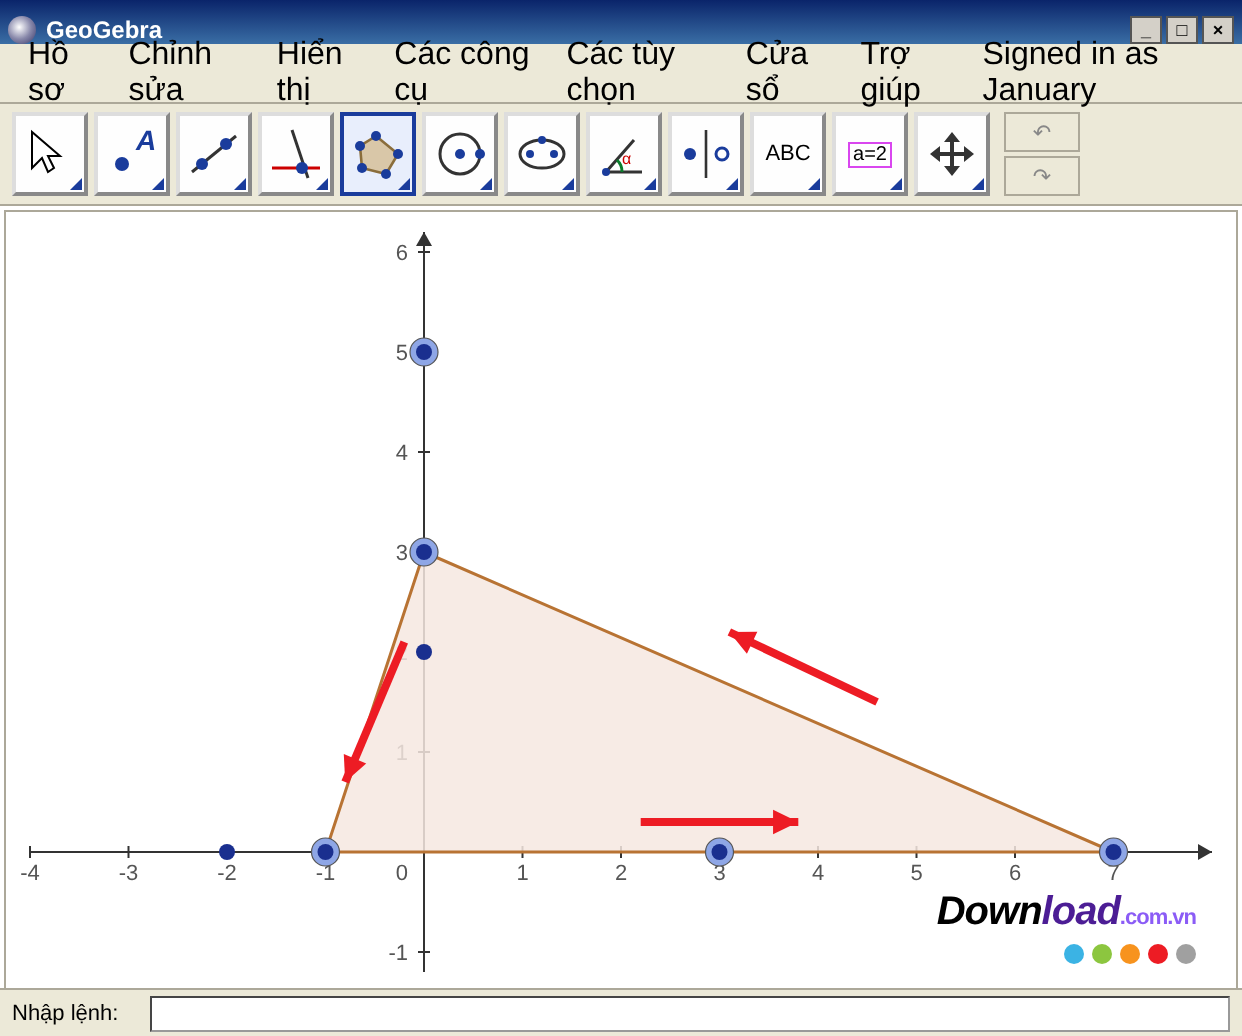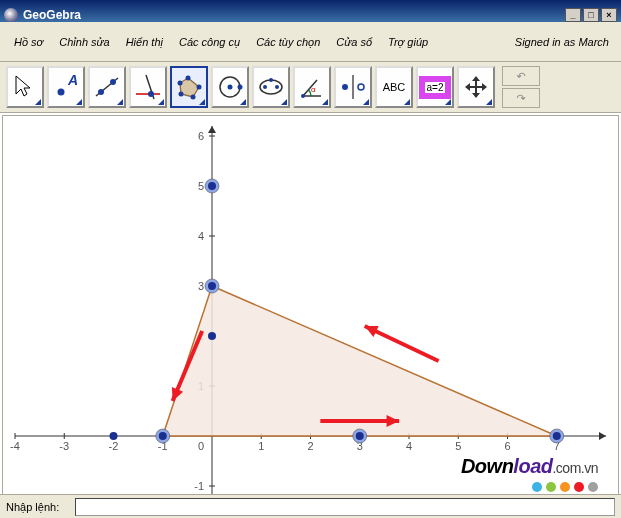--- a/index.html
+++ b/index.html
@@ -4,40 +4,40 @@
 <style>
   * { box-sizing: border-box; margin: 0; padding: 0; }
   body { font-family: Tahoma, Arial, sans-serif; font-size: 11px; background: #fff; width: 621px; height: 518px; overflow: hidden; position: relative; }
   
   .titlebar { background: linear-gradient(#0a246a, #3a6ea5); color: #fff; height: 22px; display: flex; align-items: flex-end; padding: 0 4px; font-size: 12px; }
   .titlebar .icon { width: 14px; height: 14px; background: radial-gradient(circle at 40% 40%, #fff 0%, #88a 50%, #336 100%); border-radius: 50%; margin-right: 5px; }
   .titlebar .title { flex: 1; font-weight: bold; }
   .titlebar .winbtns { display: flex; gap: 2px; }
   .titlebar .winbtn { width: 16px; height: 14px; background: #d4d0c8; border: 1px solid #555; display: flex; align-items: center; justify-content: center; color: #000; font-size: 9px; font-weight: bold; cursor: default; }
   
-  .menubar { background: #ece9d8; height: 40px; display: flex; align-items: center; padding: 0 6px; font-size: 11px; border-bottom: 1px solid #aca899; font-style: italic; }
+  .menubar { background: #ece9d8; height: 30px; display: flex; align-items: center; padding: 0 6px; font-size: 16px; border-bottom: 1px solid #aca899; }
   .menubar .menuitem { padding: 2px 8px; cursor: default; }
   .menubar .spacer { flex: 1; }
   .menubar .signin { padding: 2px 6px; }
   
   .toolbar { background: #ece9d8; padding: 4px 6px; display: flex; gap: 3px; align-items: flex-start; border-bottom: 1px solid #aca899; }
   .toolbtn { width: 38px; height: 42px; background: #fefefe; border: 2px outset #ddd; display: flex; align-items: center; justify-content: center; position: relative; cursor: default; }
   .toolbtn.selected { border: 2px solid #1a3c9c; background: #e8eefc; }
   .toolbtn svg { width: 30px; height: 30px; }
   .toolbtn .corner { position: absolute; bottom: 1px; right: 1px; width: 0; height: 0; border-left: 6px solid transparent; border-bottom: 6px solid #1a3c9c; }
   .undoredo { display: flex; flex-direction: column; gap: 2px; margin-left: 4px;}
   .smallbtn { width: 38px; height: 20px; background: #ece9d8; border: 1px solid #aca899; display:flex; align-items:center; justify-content:center; color:#888; cursor:default;}
   
   .canvas-wrap { position: relative; background: #fff; height: 400px; border: 1px solid #aca899; margin: 2px; }
   #plot { position: absolute; top: 0; left: 0; }
   
   .watermark { position: absolute; right: 20px; bottom: 36px; font-size: 20px; font-weight: bold; font-style: italic; letter-spacing: -0.5px; }
   .watermark .w1 { color: #000000; }
   .watermark .w2 { color: #4c1d95; }
-  .watermark .w3 { color: #404040; font-size: 14px; font-style: normal; font-weight: normal;}
+  .watermark .w3 { color: #8b5cf6; font-size: 11px; font-style: normal; font-weight: bold;}
   .dots { position: absolute; right: 20px; bottom: 22px; display: flex; gap: 4px; }
   .dots span { width: 10px; height: 10px; border-radius: 50%; }
   
   .inputbar { background: #ece9d8; height: 24px; display: flex; align-items: center; padding: 2px 6px; border-top: 1px solid #aca899; position:absolute; bottom:0; left:0; right:0;}
   .inputbar label { margin-right: 16px; }
   .inputbar input { flex: 1; height: 18px; border: 1px inset #999; background: #fff; padding: 0 3px; font-family: inherit; font-size: 11px; }
 </style>
 </head>
 <body>
 
@@ -53,21 +53,21 @@
 
 <div class="menubar">
   <div class="menuitem">Hồ sơ</div>
   <div class="menuitem">Chỉnh sửa</div>
   <div class="menuitem">Hiển thị</div>
   <div class="menuitem">Các công cụ</div>
   <div class="menuitem">Các tùy chọn</div>
   <div class="menuitem">Cửa sổ</div>
   <div class="menuitem">Trợ giúp</div>
   <div class="spacer"></div>
-  <div class="signin">Signed in as March</div>
+  <div class="signin">Signed in as January</div>
 </div>
 
 <div class="toolbar">
   <div class="toolbtn">
     <svg viewBox="0 0 30 30">
         <path d="M6 4 L6 22 L11 17 L14 24 L17 22 L14 16 L20 16 Z" fill="#fff" stroke="#000" stroke-width="1"></path>
       </svg>
     <div class="corner"></div>
   </div>
   <div class="toolbtn">
@@ -136,21 +136,21 @@
         <circle cx="7" cy="15" r="3" fill="#1a3c9c"></circle>
         <circle cx="23" cy="15" r="3" fill="none" stroke="#1a3c9c" stroke-width="1.5"></circle>
       </svg>
     <div class="corner"></div>
   </div>
   <div class="toolbtn">
     <span style="font-size:11px;font-weight:normal;">ABC</span>
     <div class="corner"></div>
   </div>
   <div class="toolbtn">
-    <span style="font-size:10px;border:6px solid #d946ef;padding:0 2px;">a=2</span>
+    <span style="font-size:10px;border:1px solid #d946ef;padding:0 2px;">a=2</span>
     <div class="corner"></div>
   </div>
   <div class="toolbtn">
     <svg viewBox="0 0 30 30">
         <path d="M15 4 L11 9 L14 9 L14 14 L9 14 L9 11 L4 15 L9 19 L9 16 L14 16 L14 21 L11 21 L15 26 L19 21 L16 21 L16 16 L21 16 L21 19 L26 15 L21 11 L21 14 L16 14 L16 9 L19 9 Z" fill="#333"></path>
       </svg>
     <div class="corner"></div>
   </div>
   <div class="undoredo">
     <div class="smallbtn">

